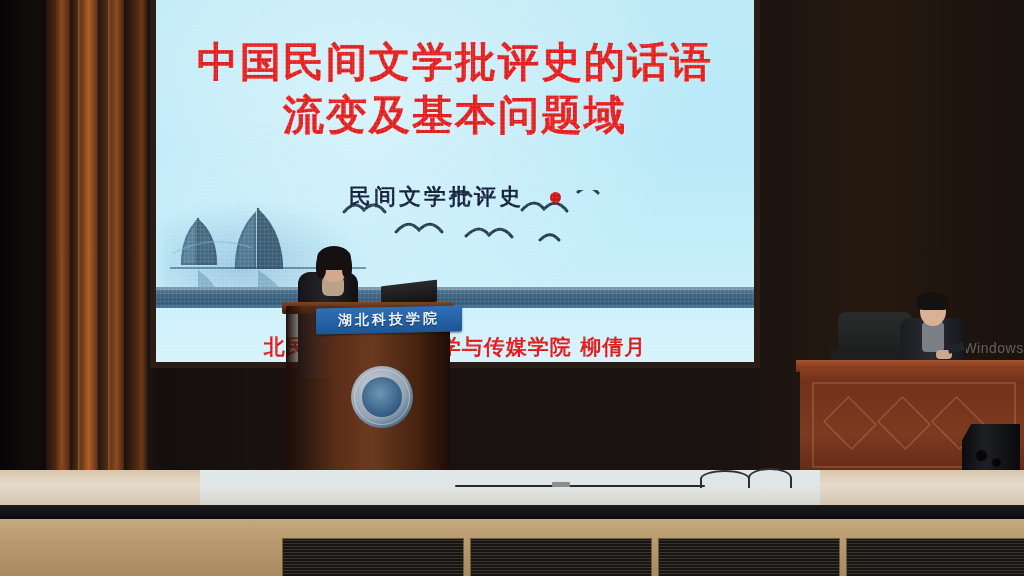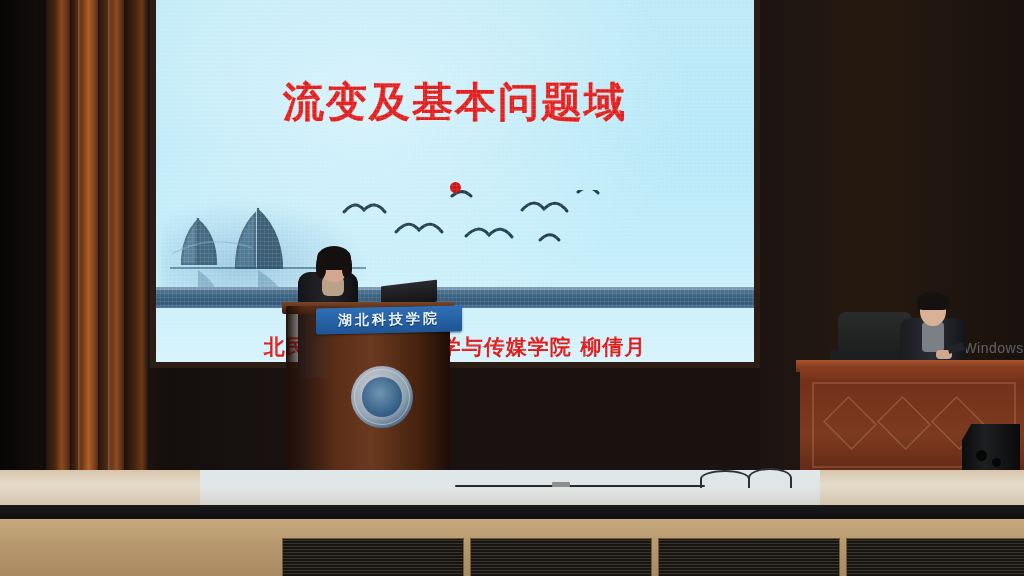--- a/index.html
+++ b/index.html
@@ -65,21 +65,21 @@
     filter:blur(3px);}
   .boat-svg{position:absolute;left:10px;top:198px;}
   .birds-svg{position:absolute;left:170px;top:190px;}
 
   
   .slide-title{position:absolute;left:0;top:36px;width:598px;text-align:center;
     font-family:"DejaVu Sans","Liberation Sans",sans-serif;
     font-size:41px;line-height:53px;font-weight:bold;color:#e02020;
     letter-spacing:2px;
     text-shadow:0 0 1px #ff6a5a,1px 1px 0 rgba(255,255,255,.5);}
-  .slide-title .l2{display:block;margin-top:40px;}
+  .slide-title .l2{display:block;}
 
   .slide-sub{position:absolute;left:0;top:182px;width:598px;text-align:center;
     font-family:"DejaVu Sans","Liberation Sans",sans-serif;
     font-size:22px;font-weight:bold;color:#14213d;letter-spacing:3px;
     display:flex;align-items:center;justify-content:center;gap:26px;}
   .sub-dot{width:11px;height:11px;border-radius:50%;background:#d01414;display:inline-block;}
 
   
   .credit{position:absolute;left:0;top:333px;width:598px;text-align:center;
     font-family:"DejaVu Sans","Liberation Sans",sans-serif;
@@ -223,24 +223,26 @@
         <path d="M196 20 C204 11 211 11 218 19 C226 11 233 11 241 21"></path>
         <path d="M214 50 C221 43 227 43 233 50"></path>
         <path d="M252 2 C259 -4 266 -4 272 3"></path>
       </g>
     </svg>
 
     <div class="water-band"></div>
     <div class="water-band-hi"></div>
 
     <div class="slide-title">
+      <span>中国民间文学批评史的话语</span>
       <span class="l2">流变及基本问题域</span>
     </div>
 
     <div class="slide-sub">
+      <span>民间文学批评史</span>
       <span class="sub-dot"></span>
     </div>
 
     <div class="credit">北民族大学大学文学与传媒学院  柳倩月</div>
   </div>
 
   <div class="watermark">
     <span>激活 Windows</span>
     <span class="wm2">转到"设置"以激活 Windows。</span>
   </div>

